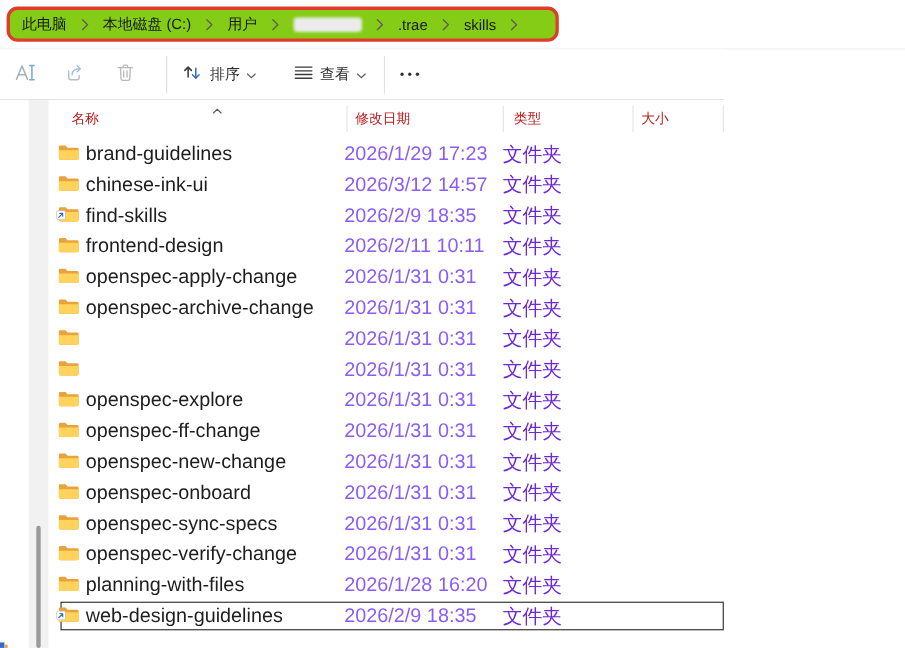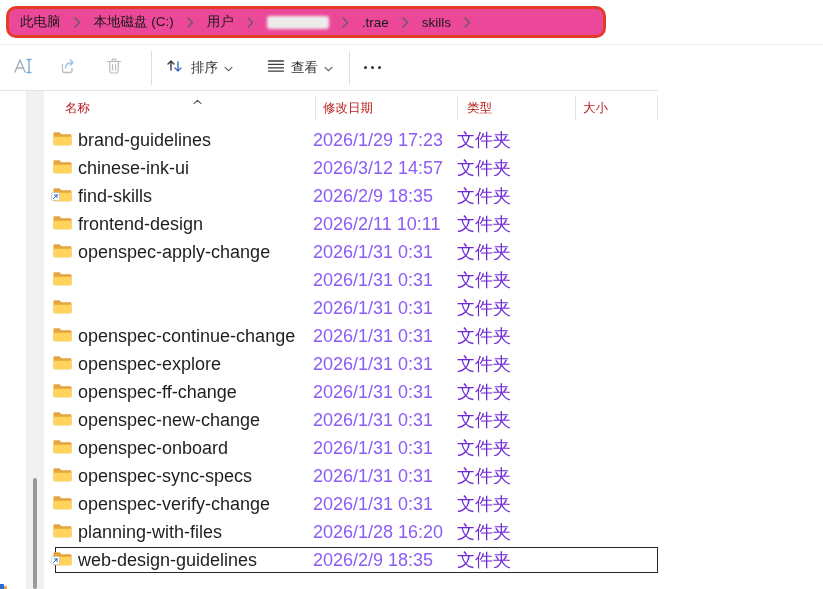--- a/index.html
+++ b/index.html
@@ -2,23 +2,23 @@
 <html><head>
 <meta charset="utf-8">
 <style>
   * { margin:0; padding:0; box-sizing:border-box; }
   html,body { width:823px; height:589px; overflow:hidden; background:#fff;
     font-family:"Liberation Sans", sans-serif; }
 
   
   .addressbar { position:absolute; left:0; top:0; width:823px; height:45px;
     background:#fff; border-bottom:1px solid #efefef; }
-  .highlight-box { position:absolute; left:6px; top:6px; width:600px; height:32px;
+  .highlight-box { position:absolute; left:6px; top:6px; width:502px; height:32px;
     border:3px solid #e23b2a; border-radius:10px; display:flex; align-items:center;
-    padding:0 6px; background:#ec4899; }
+    padding:0 6px; background:#84cc16; }
   .crumb { display:flex; align-items:center; }
   .crumb-label { font-size:13.5px; color:#191919; padding:0 5px; white-space:nowrap; cursor:default; }
   .crumb-label.redacted { width:62px; height:13px; background:#ececec; border-radius:3px;
     filter:blur(1.5px); padding:0; margin:0 5px; }
   .crumb-chev { margin:0 8px; display:flex; align-items:center; }
 
   
   .toolbar { position:absolute; left:0; top:45px; width:658px; height:46px;
     background:#fff; border-bottom:1px solid #e4e4e4; display:flex; align-items:center; }
   .tbtn { display:flex; align-items:center; gap:6px; border:none; background:transparent;
@@ -269,47 +269,47 @@
 
     <div class="file-row">
       <div class="row-box"></div>
       <span class="icon-wrap">
         <svg width="19" height="16" viewBox="0 0 19 16">
           <path d="M0.5 2.6 Q0.5 1.3 1.8 1.3 H6.6 L8.4 3.3 H17.2 Q18.5 3.3 18.5 4.6 V13 Q18.5 14.3 17.2 14.3 H1.8 Q0.5 14.3 0.5 13 Z" fill="#e8a33d"></path>
           <path d="M0.5 5.7 H18.5 V13 Q18.5 14.3 17.2 14.3 H1.8 Q0.5 14.3 0.5 13 Z" fill="#ffd35c"></path>
         </svg>
         
       </span>
-      <span class="cell cell-date">2026/1/31 0:31</span>
-      <span class="cell cell-type">文件夹</span>
-    </div>
-
-    <div class="file-row">
-      <div class="row-box"></div>
-      <span class="icon-wrap">
-        <svg width="19" height="16" viewBox="0 0 19 16">
-          <path d="M0.5 2.6 Q0.5 1.3 1.8 1.3 H6.6 L8.4 3.3 H17.2 Q18.5 3.3 18.5 4.6 V13 Q18.5 14.3 17.2 14.3 H1.8 Q0.5 14.3 0.5 13 Z" fill="#e8a33d"></path>
-          <path d="M0.5 5.7 H18.5 V13 Q18.5 14.3 17.2 14.3 H1.8 Q0.5 14.3 0.5 13 Z" fill="#ffd35c"></path>
-        </svg>
-        
-      </span>
-      <span class="cell cell-date">2026/1/31 0:31</span>
-      <span class="cell cell-type">文件夹</span>
-    </div>
-
-    <div class="file-row">
-      <div class="row-box"></div>
-      <span class="icon-wrap">
-        <svg width="19" height="16" viewBox="0 0 19 16">
-          <path d="M0.5 2.6 Q0.5 1.3 1.8 1.3 H6.6 L8.4 3.3 H17.2 Q18.5 3.3 18.5 4.6 V13 Q18.5 14.3 17.2 14.3 H1.8 Q0.5 14.3 0.5 13 Z" fill="#e8a33d"></path>
-          <path d="M0.5 5.7 H18.5 V13 Q18.5 14.3 17.2 14.3 H1.8 Q0.5 14.3 0.5 13 Z" fill="#ffd35c"></path>
-        </svg>
-        
-      </span>
-      <span class="cell cell-name">openspec-continue-change</span>
+      <span class="cell cell-name">openspec-archive-change</span>
+      <span class="cell cell-date">2026/1/31 0:31</span>
+      <span class="cell cell-type">文件夹</span>
+    </div>
+
+    <div class="file-row">
+      <div class="row-box"></div>
+      <span class="icon-wrap">
+        <svg width="19" height="16" viewBox="0 0 19 16">
+          <path d="M0.5 2.6 Q0.5 1.3 1.8 1.3 H6.6 L8.4 3.3 H17.2 Q18.5 3.3 18.5 4.6 V13 Q18.5 14.3 17.2 14.3 H1.8 Q0.5 14.3 0.5 13 Z" fill="#e8a33d"></path>
+          <path d="M0.5 5.7 H18.5 V13 Q18.5 14.3 17.2 14.3 H1.8 Q0.5 14.3 0.5 13 Z" fill="#ffd35c"></path>
+        </svg>
+        
+      </span>
+      <span class="cell cell-date">2026/1/31 0:31</span>
+      <span class="cell cell-type">文件夹</span>
+    </div>
+
+    <div class="file-row">
+      <div class="row-box"></div>
+      <span class="icon-wrap">
+        <svg width="19" height="16" viewBox="0 0 19 16">
+          <path d="M0.5 2.6 Q0.5 1.3 1.8 1.3 H6.6 L8.4 3.3 H17.2 Q18.5 3.3 18.5 4.6 V13 Q18.5 14.3 17.2 14.3 H1.8 Q0.5 14.3 0.5 13 Z" fill="#e8a33d"></path>
+          <path d="M0.5 5.7 H18.5 V13 Q18.5 14.3 17.2 14.3 H1.8 Q0.5 14.3 0.5 13 Z" fill="#ffd35c"></path>
+        </svg>
+        
+      </span>
       <span class="cell cell-date">2026/1/31 0:31</span>
       <span class="cell cell-type">文件夹</span>
     </div>
 
     <div class="file-row">
       <div class="row-box"></div>
       <span class="icon-wrap">
         <svg width="19" height="16" viewBox="0 0 19 16">
           <path d="M0.5 2.6 Q0.5 1.3 1.8 1.3 H6.6 L8.4 3.3 H17.2 Q18.5 3.3 18.5 4.6 V13 Q18.5 14.3 17.2 14.3 H1.8 Q0.5 14.3 0.5 13 Z" fill="#e8a33d"></path>
           <path d="M0.5 5.7 H18.5 V13 Q18.5 14.3 17.2 14.3 H1.8 Q0.5 14.3 0.5 13 Z" fill="#ffd35c"></path>

